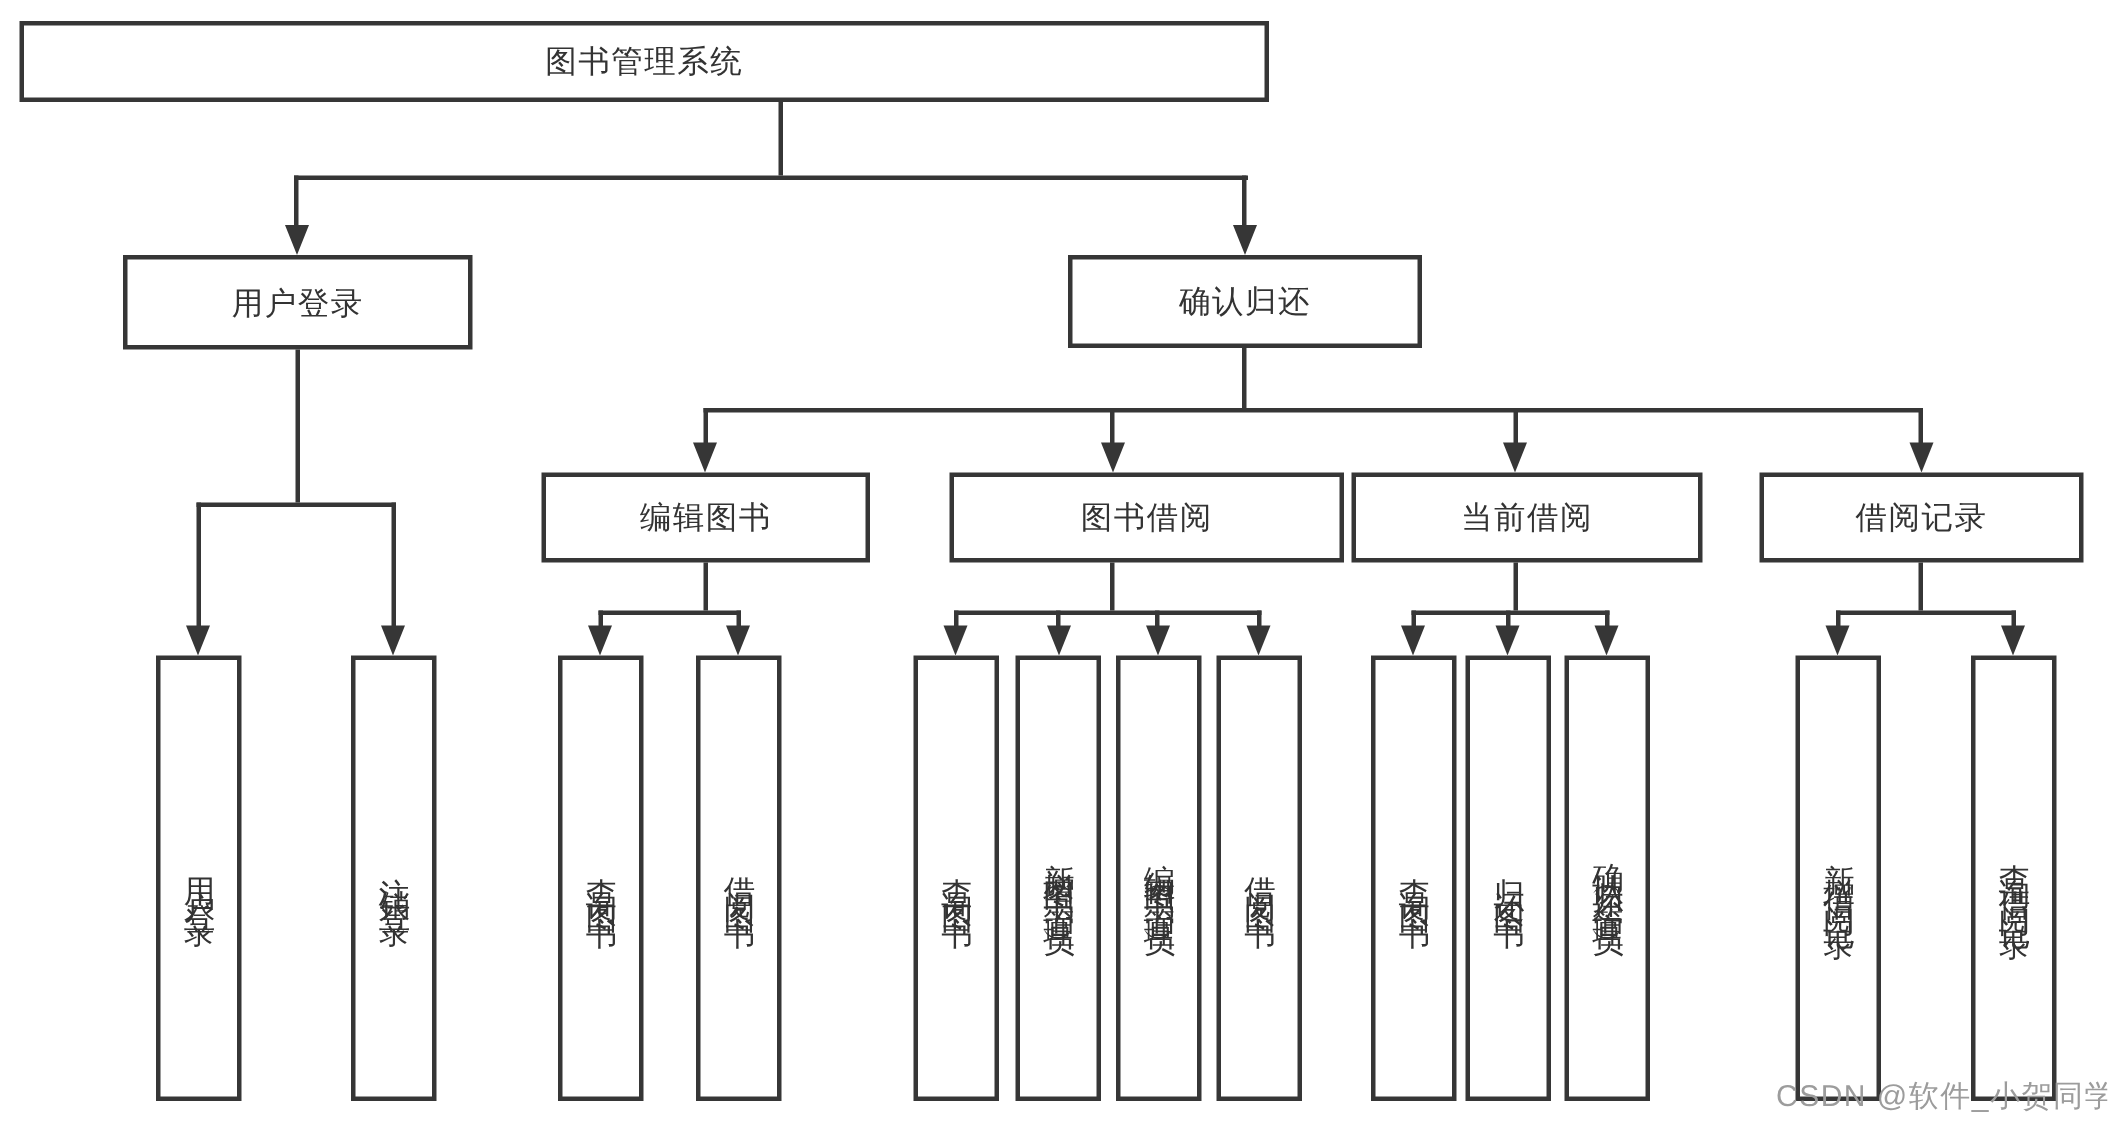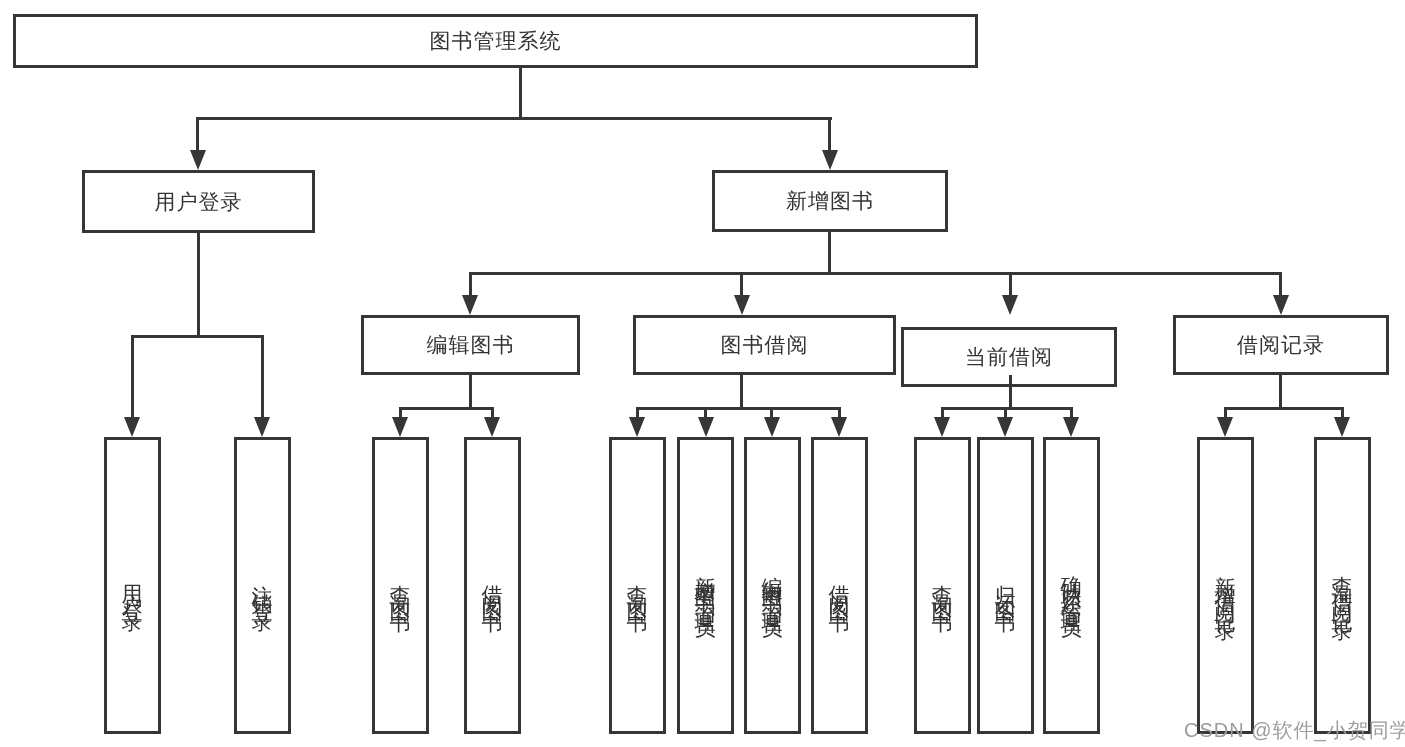--- a/index.html
+++ b/index.html
@@ -55,36 +55,36 @@
     letter-spacing:1px;
     z-index:10;
     white-space:nowrap;
   }
 </style>
 </head>
 <body>
 
 <div id="canvas">
 
-  <div class="box" style="left:13px;top:14px;width:965px;height:54px;">
+  <div class="box" style="left:13px;top:14px;width:833px;height:54px;">
     <span>图书管理系统</span>
   </div>
 
   <div class="vline" style="left:519px;top:68px;height:49px;"></div>
   <div class="hline" style="left:196px;top:117px;width:636px;"></div>
   <div class="vline" style="left:196px;top:117px;height:36px;"></div>
   <div class="arrow" style="left:190px;top:150px;"></div>
   <div class="vline" style="left:828px;top:117px;height:36px;"></div>
   <div class="arrow" style="left:822px;top:150px;"></div>
 
   <div class="box" style="left:82px;top:170px;width:233px;height:63px;">
     <span>用户登录</span>
   </div>
   <div class="box" style="left:712px;top:170px;width:236px;height:62px;">
-    <span>新增图书</span>
+    <span>确认归还</span>
   </div>
 
   <div class="vline" style="left:197px;top:233px;height:102px;"></div>
   <div class="hline" style="left:131px;top:335px;width:133px;"></div>
   <div class="vline" style="left:131px;top:335px;height:85px;"></div>
   <div class="arrow" style="left:124px;top:417px;"></div>
   <div class="vline" style="left:261px;top:335px;height:85px;"></div>
   <div class="arrow" style="left:254px;top:417px;"></div>
 
   <div class="vline" style="left:828px;top:232px;height:40px;"></div>
@@ -97,21 +97,21 @@
   <div class="arrow" style="left:1002px;top:295px;"></div>
   <div class="vline" style="left:1279px;top:272px;height:25px;"></div>
   <div class="arrow" style="left:1273px;top:295px;"></div>
 
   <div class="box" style="left:361px;top:315px;width:219px;height:60px;">
     <span>编辑图书</span>
   </div>
   <div class="box" style="left:633px;top:315px;width:263px;height:60px;">
     <span>图书借阅</span>
   </div>
-  <div class="box" style="left:901px;top:327px;width:216px;height:60px;">
+  <div class="box" style="left:901px;top:315px;width:234px;height:60px;">
     <span>当前借阅</span>
   </div>
   <div class="box" style="left:1173px;top:315px;width:216px;height:60px;">
     <span>借阅记录</span>
   </div>
 
   <div class="vline" style="left:469px;top:375px;height:32px;"></div>
   <div class="hline" style="left:399px;top:407px;width:95px;"></div>
   <div class="vline" style="left:399px;top:407px;height:12px;"></div>
   <div class="arrow" style="left:392px;top:417px;"></div>

